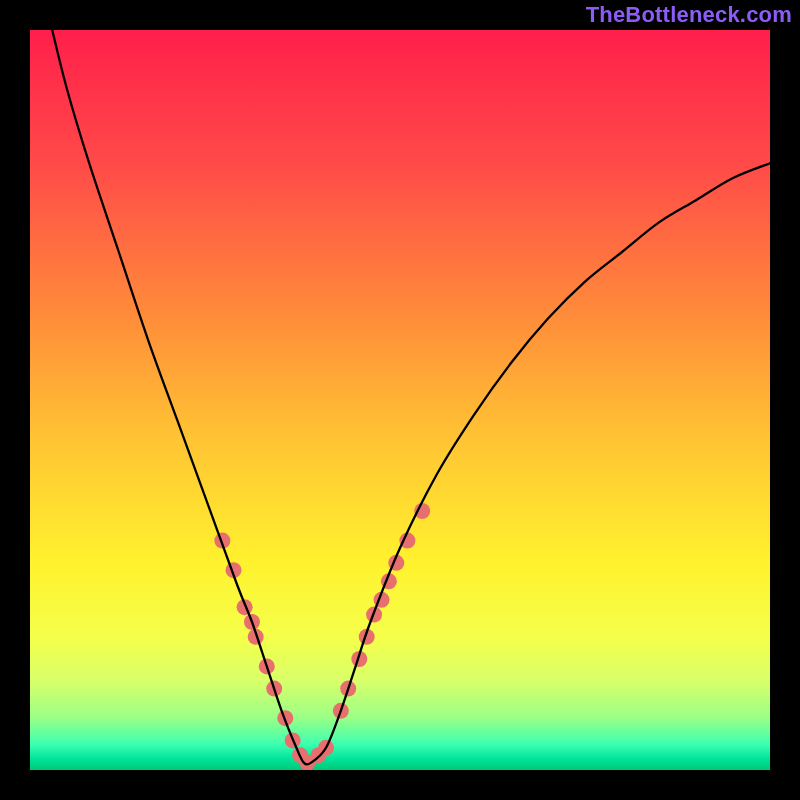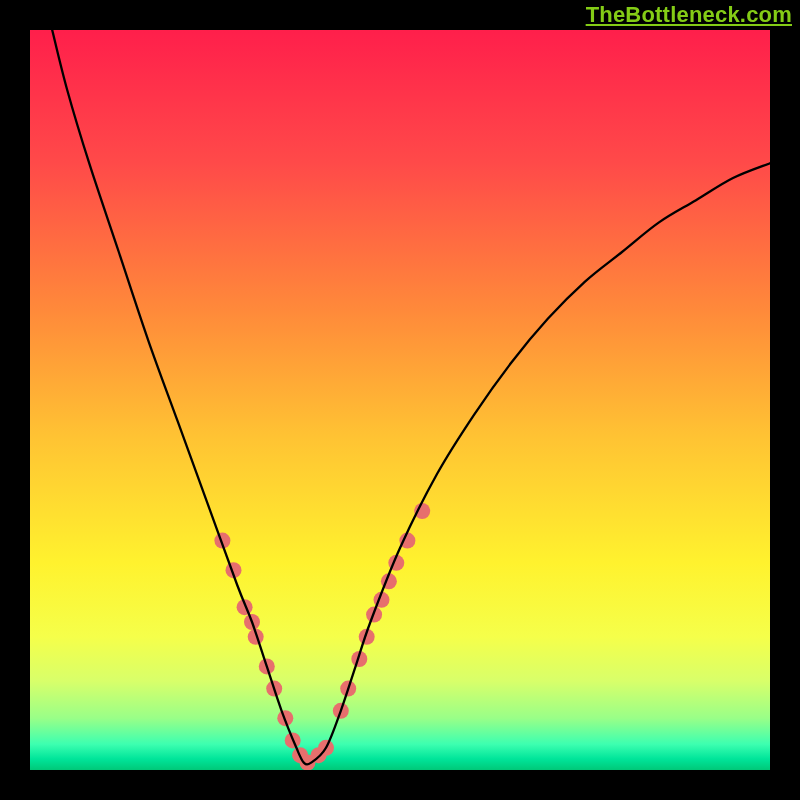--- a/index.html
+++ b/index.html
@@ -14,26 +14,25 @@
   .stage {
     position: relative;
     width: 800px;
     height: 800px;
     background: #000;
   }
   .watermark {
     position: absolute;
     top: 2px;
     right: 8px;
-    color: #84cc16;
+    color: #8b5cf6;
     font-size: 22px;
     font-weight: 600;
     letter-spacing: 0.2px;
     z-index: 50;
-    text-decoration: underline;
   }
   .plot-area {
     position: absolute;
     left: 30px;
     top: 30px;
     width: 740px;
     height: 740px;
   }
   svg { display: block; }
 </style>

